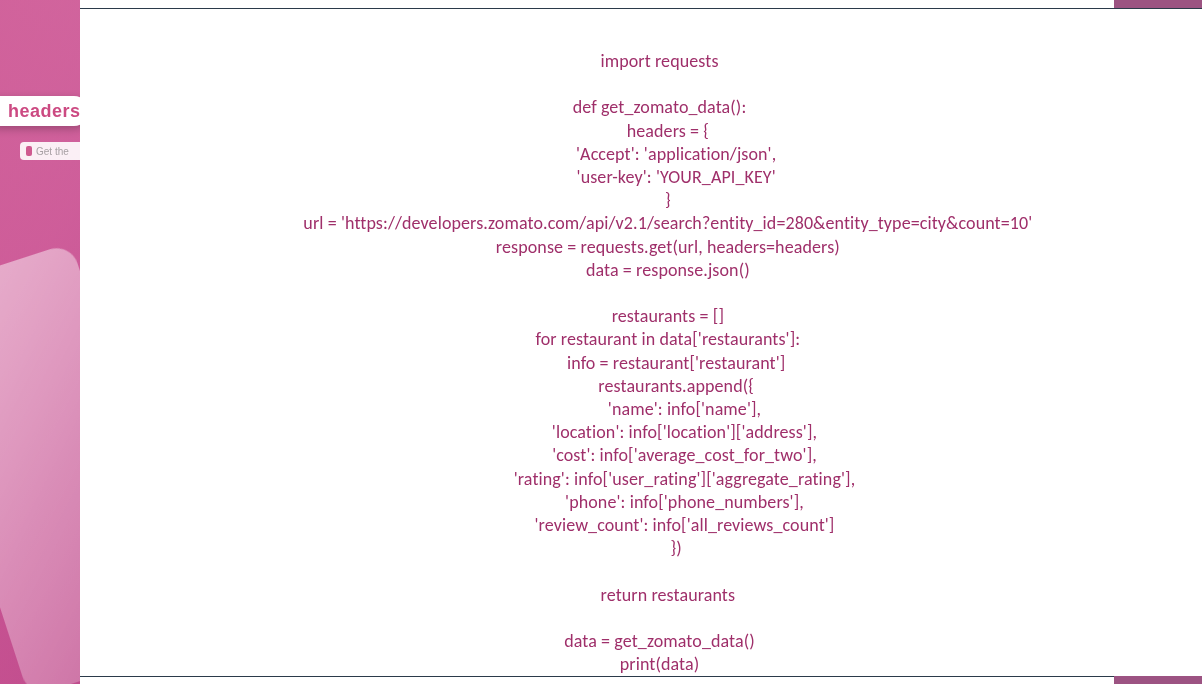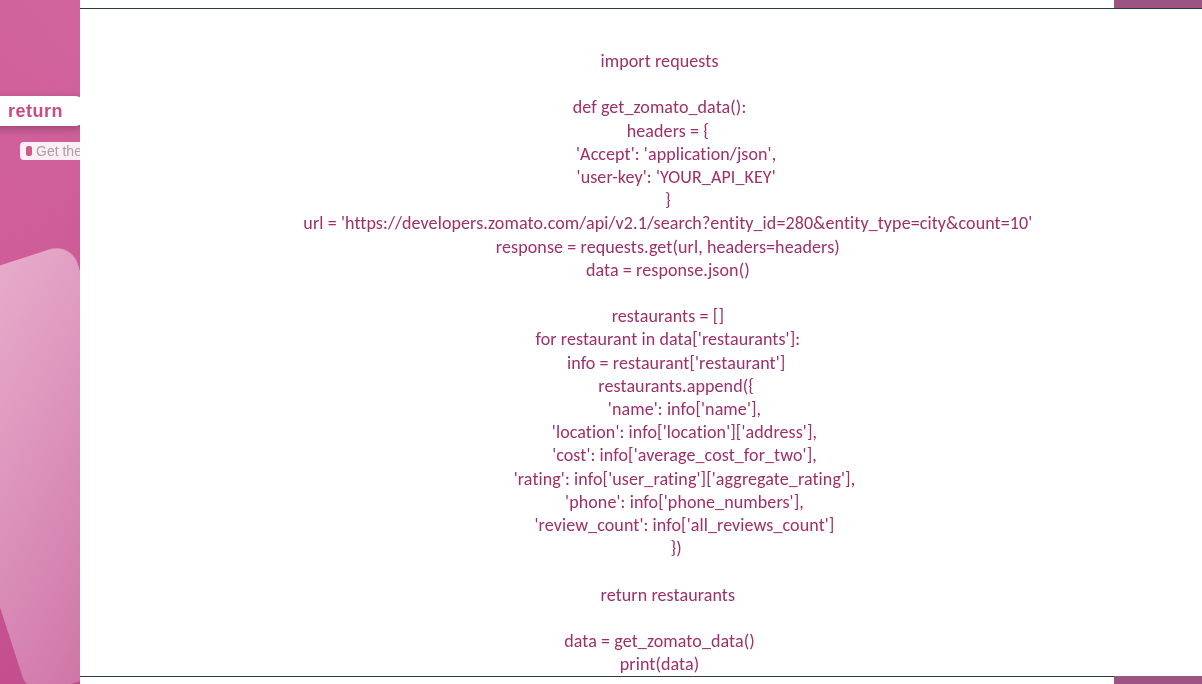--- a/index.html
+++ b/index.html
@@ -97,21 +97,21 @@
       padding-left: 6px;
       gap: 4px;
     }
     .getthe-pill .dot {
       width: 6px; height: 10px;
       background: #cf5a90;
       border-radius: 2px;
     }
     .getthe-pill span {
       color: #a8a0a4;
-      font-size: 14px;
+      font-size: 10px;
       font-family: Arial, sans-serif;
       white-space: nowrap;
     }
     
     .code-wrap {
       position: absolute;
       left: 217px;
       top: 50px;
       right: 100px;
       bottom: 30px;
@@ -145,21 +145,21 @@
   </style>
 </head>
 <body>
 
 <div class="page">
   <div class="accent-top"></div>
   <div class="top-line"></div>
 
   <div class="sidebar">
     <div class="zomato-pill">
-      <span>return</span>
+      <span>headers</span>
     </div>
     <div class="getthe-pill">
       <div class="dot"></div>
       <span>Get the</span>
     </div>
   </div>
 
   <div class="code-wrap">
     <pre class="code">import requests
 

